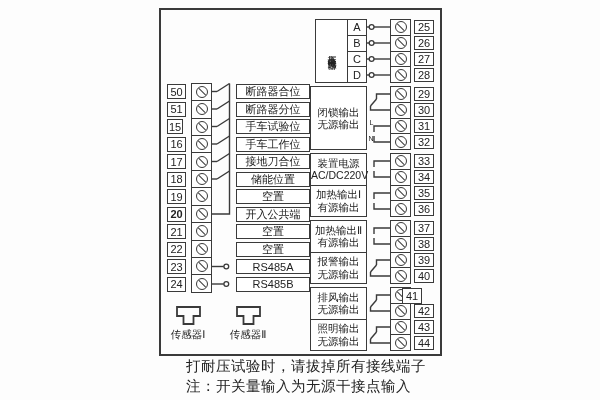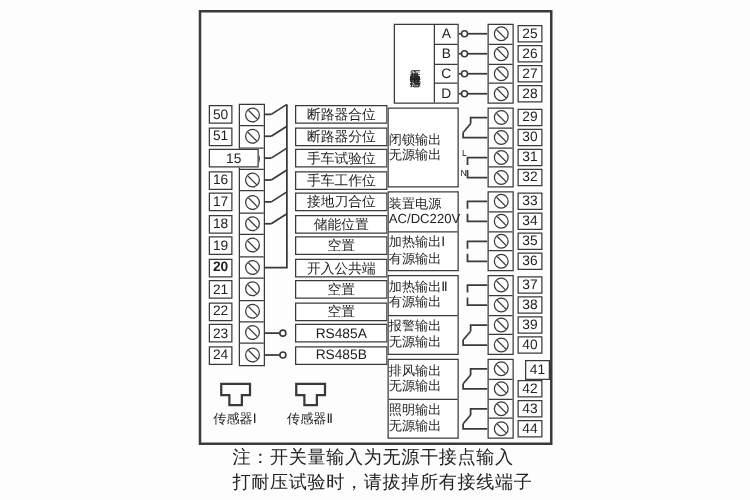--- a/index.html
+++ b/index.html
@@ -10,21 +10,21 @@
   .frame{border-width:2px;background:transparent;}
   .num{display:flex;align-items:center;justify-content:center;font-size:11px;}
   .lbl{display:flex;align-items:center;justify-content:center;font-size:11px;white-space:nowrap;}
   .cellstrip{display:flex;flex-direction:column;}
   .cellstrip>div{flex:1;display:flex;align-items:center;justify-content:center;position:relative;}
   .cellstrip>div+div{border-top:1.5px solid var(--ln);}
   .screw{width:12px;height:12px;border:1.3px solid var(--ln);border-radius:50%;
          position:relative;overflow:hidden;box-sizing:border-box;background:#fff;}
   .screw::after{content:"";position:absolute;left:-3px;right:-3px;top:50%;margin-top:-0.7px;
          height:1.4px;background:var(--ln);transform:rotate(45deg);}
-  .cellLines{font-size:10.5px;line-height:12.5px;width:100%;}
+  .cellLines{text-align:center;font-size:10.5px;line-height:12.5px;width:100%;}
   .sensorGrp{display:flex;flex-direction:row;padding:0;}
   .sensorGrp .vcell{width:31px;border-right:1.5px solid var(--ln);display:flex;
          align-items:center;justify-content:center;}
   .vert{writing-mode:vertical-rl;text-orientation:upright;font-size:9px;letter-spacing:1px;}
   .chancol{flex:1;display:flex;flex-direction:column;}
   .chancol>div{flex:1;display:flex;align-items:center;justify-content:center;font-size:11px;}
   .chancol>div+div{border-top:1.5px solid var(--ln);}
   #wires{position:absolute;left:0;top:0;pointer-events:none;}
   #wires path{fill:none;stroke:var(--ln);stroke-width:1.4px;}
   #wires path.thick{stroke-width:1.8px;}
@@ -91,22 +91,22 @@
       <path d="M370.5 339 V343 H390"></path>
       <path d="M177 307 h23 v9 h-6.5 v8 h-10 v-8 h-6.5 Z" class="thick"></path>
       <path d="M237 307 h23 v9 h-6.5 v8 h-10 v-8 h-6.5 Z" class="thick"></path>
     </svg>
   <div class="box frame" id="outerFrame" style="left:159px;top:8px;width:283px;height:348px;"></div>
 
   <div class="senslbl" style="left:166px;top:328px;">传感器Ⅰ</div>
   <div class="senslbl" style="left:226px;top:328px;">传感器Ⅱ</div>
 
   <div class="note" style="left:186px;top:357px;">
+    <div>打耐压试验时，请拔掉所有接线端子</div>
     <div>注：开关量输入为无源干接点输入</div>
-    <div>打耐压试验时，请拔掉所有接线端子</div>
   </div>
 <div class="box cellstrip" style="left: 191px; top: 82.75px; width: 21px; height: 210px;">
       <div>
         <span class="screw"></span>
       </div>
       <div>
         <span class="screw"></span>
       </div>
       <div>
         <span class="screw"></span>
@@ -136,21 +136,21 @@
         <span class="screw"></span>
       </div>
       <div>
         <span class="screw"></span>
       </div>
     </div>
     <div class="box num" style="left: 167px; top: 84px; width: 19px; height: 15px;">50</div>
     <div class="box lbl" style="left: 236px; top: 84px; width: 74px; height: 15px;">断路器合位</div>
     <div class="box num" style="left: 167px; top: 101.5px; width: 19px; height: 15px;">51</div>
     <div class="box lbl" style="left: 236px; top: 101.5px; width: 74px; height: 15px;">断路器分位</div>
-    <div class="box num" style="left: 167px; top: 119px; width: 40px; height: 15px;">15</div>
+    <div class="box num" style="left: 167px; top: 119px; width: 16px; height: 15px;">15</div>
     <div class="box lbl" style="left: 236px; top: 119px; width: 74px; height: 15px;">手车试验位</div>
     <div class="box num" style="left: 167px; top: 136.5px; width: 19px; height: 15px;">16</div>
     <div class="box lbl" style="left: 236px; top: 136.5px; width: 74px; height: 15px;">手车工作位</div>
     <div class="box num" style="left: 167px; top: 154px; width: 19px; height: 15px;">17</div>
     <div class="box lbl" style="left: 236px; top: 154px; width: 74px; height: 15px;">接地刀合位</div>
     <div class="box num" style="left: 167px; top: 171.5px; width: 19px; height: 15px;">18</div>
     <div class="box lbl" style="left: 236px; top: 171.5px; width: 74px; height: 15px;">储能位置</div>
     <div class="box num" style="left: 167px; top: 189px; width: 19px; height: 15px;">19</div>
     <div class="box lbl" style="left: 236px; top: 189px; width: 74px; height: 15px;">空置</div>
     <div class="box num" style="left: 167px; top: 206.5px; width: 19px; height: 15px; font-weight: bold;">20</div>
@@ -242,21 +242,21 @@
     <div class="box num" style="left: 414px; top: 119px; width: 20px; height: 14px;">31</div>
     <div class="box num" style="left: 414px; top: 135px; width: 20px; height: 14px;">32</div>
     <div class="box num" style="left: 414px; top: 154px; width: 20px; height: 14px;">33</div>
     <div class="box num" style="left: 414px; top: 170px; width: 20px; height: 14px;">34</div>
     <div class="box num" style="left: 414px; top: 186px; width: 20px; height: 14px;">35</div>
     <div class="box num" style="left: 414px; top: 202px; width: 20px; height: 14px;">36</div>
     <div class="box num" style="left: 414px; top: 221px; width: 20px; height: 14px;">37</div>
     <div class="box num" style="left: 414px; top: 237px; width: 20px; height: 14px;">38</div>
     <div class="box num" style="left: 414px; top: 253px; width: 20px; height: 14px;">39</div>
     <div class="box num" style="left: 414px; top: 269px; width: 20px; height: 14px;">40</div>
-    <div class="box num" style="left: 420px; top: 288px; width: 20px; height: 16px;">41</div>
+    <div class="box num" style="left: 402px; top: 288px; width: 20px; height: 16px;">41</div>
     <div class="box num" style="left: 414px; top: 304px; width: 20px; height: 14px;">42</div>
     <div class="box num" style="left: 414px; top: 320px; width: 20px; height: 14px;">43</div>
     <div class="box num" style="left: 414px; top: 336px; width: 20px; height: 14px;">44</div>
     <div class="box sensorGrp" style="left: 315px; top: 19px; width: 52px; height: 64px;">
       <div class="vcell">
         <div class="vert">高压带电传感器</div>
       </div>
       <div class="chancol">
         <div>A</div>
         <div>B</div>

